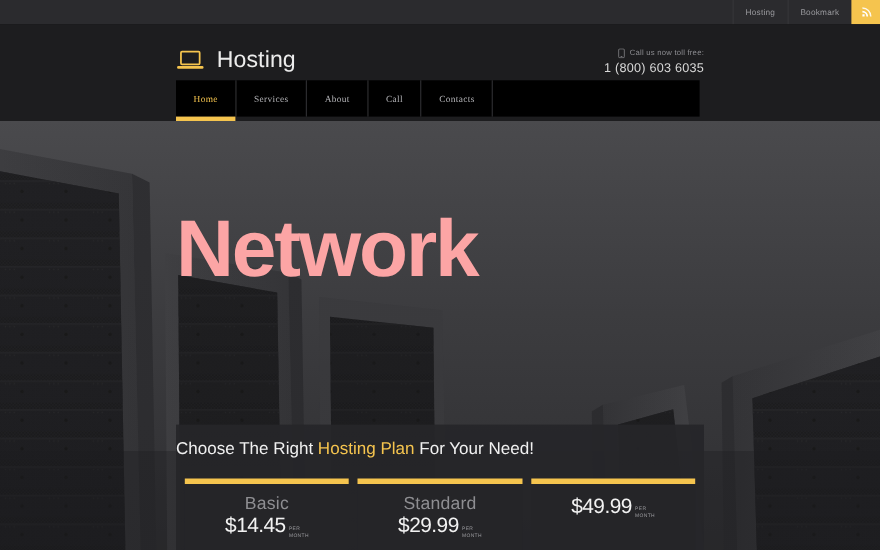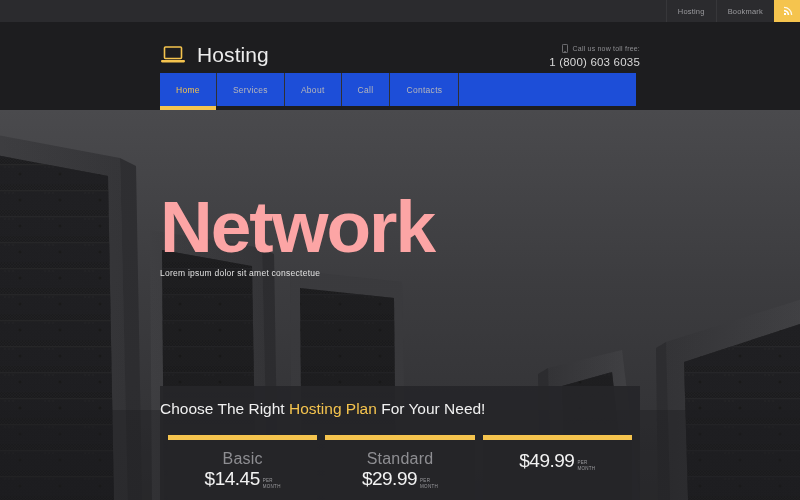--- a/index.html
+++ b/index.html
@@ -50,21 +50,22 @@
     font-size:7px; color:#8d8d91; letter-spacing:.2px; margin-bottom:3px;
   }
   .phone-icon { display:block; }
   .contact-num {
     font-size:11.5px; color:#d8d8d8; letter-spacing:.2px;
   }
 
   
   .nav {
     position:absolute; left:160px; top:73px; width:476px; height:33px;
-    background:#1d4ed8;
+    background:#000000;
+    font-family:Liberation Serif, serif;
   }
   .nav-list { display:flex; height:33px; }
   .nav-item {
     position:relative;
     display:flex; align-items:center; justify-content:center;
     padding:0 16px; height:33px;
     font-size:8.5px; color:#b6b6ba; letter-spacing:.3px;
     border-right:1px solid #303033; text-decoration:none;
     white-space:nowrap;
   }
@@ -256,21 +257,20 @@
           <polygon points="656,238 666,232 670,390 658,390" fill="#2c2c2f"></polygon>
         </g>
 
         <rect width="800" height="390" fill="url(#room)" opacity="0.10"></rect>
         <rect y="300" width="800" height="90" fill="#1d1d20" opacity="0.35"></rect>
       </svg>
     </div>
 
     <div class="hero-content">
       <div class="hero-title">Network</div>
-      <div class="hero-sub">Lorem ipsum dolor sit amet consectetue</div>
     </div>
 
   </div>
 
   <div class="pricing">
 
     <div class="pricing-title">
       <span>Choose The Right </span><span class="hl">Hosting Plan</span><span> For Your Need!</span>
     </div>
 

